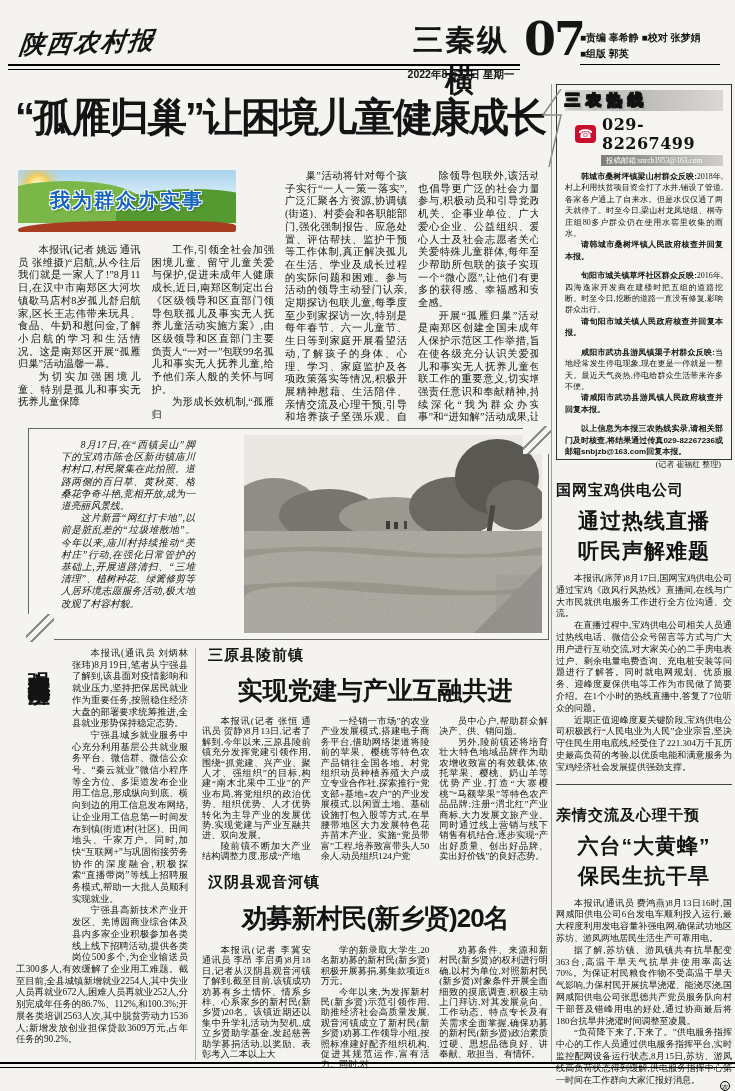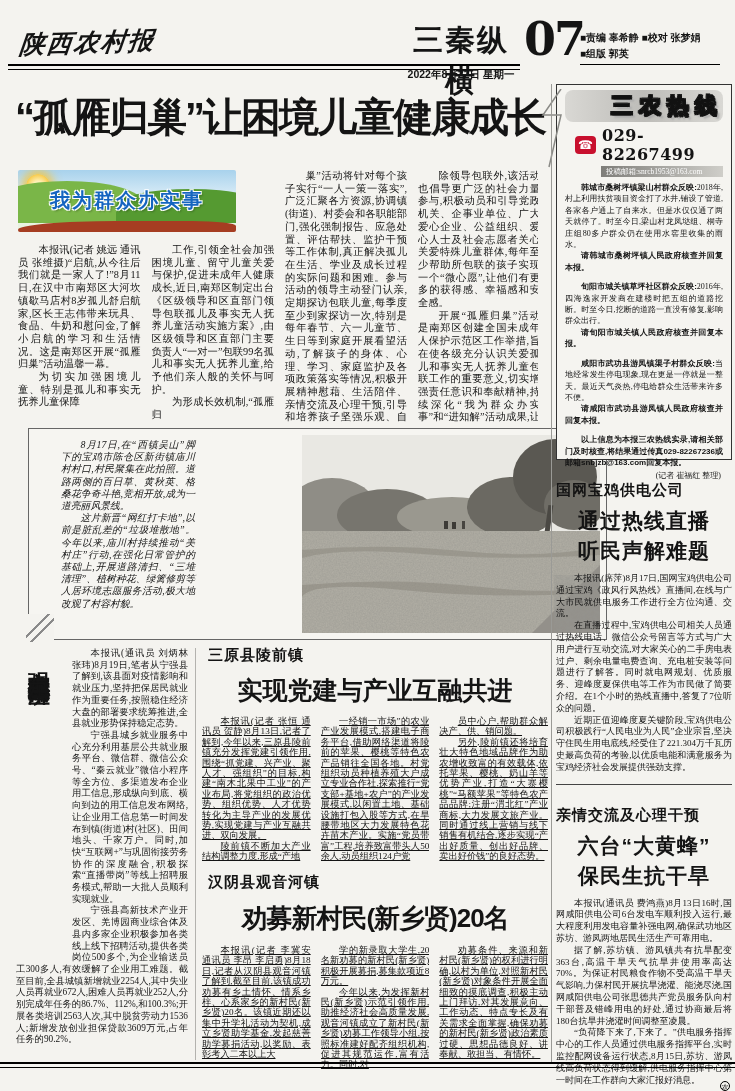--- a/index.html
+++ b/index.html
@@ -28,57 +28,57 @@
   
   .banner { position:relative; width:218px; height:62px; margin-bottom:12px; overflow:hidden; border-radius:2px; background:linear-gradient(180deg,#a8d2ec 0%,#ddeef8 45%,#f5faf2 62%,#e8f3e2 70%); }
   .banner .sun { position:absolute; left:8px; top:4px; width:24px; height:24px; border-radius:50%; background:radial-gradient(circle,#fff3bd 25%,#f6c53d 75%); box-shadow:0 0 10px 4px rgba(246,197,61,.85); }
   .banner .hill1 { position:absolute; bottom:9px; left:-26px; width:150px; height:42px; border-radius:50% 50% 0 0; background:#7ab648; }
   .banner .hill2 { position:absolute; bottom:9px; right:-30px; width:150px; height:34px; border-radius:50% 50% 0 0; background:#559a31; }
   .banner .soil { position:absolute; bottom:0; left:0; width:100%; height:11px; background:#a63d22; border-radius:45% 20% 0 0/80% 45% 0 0; }
   .banner .btext { position:absolute; top:17px; width:100%; text-align:center; font-family:"Liberation Sans",sans-serif; font-weight:900; font-size:20px; letter-spacing:2px; color:#1565c0;
       text-shadow:-1px -1px 0 #fff,1px -1px 0 #fff,-1px 1px 0 #fff,1px 1px 0 #fff,2px 2px 2px rgba(0,0,0,.25); }
 
   
-  .photo-box { position:absolute; left:28px; top:428px; width:579px; height:212px; border:1px solid #666; background:#f6f5f1; }
+  .photo-box { position:absolute; left:28px; top:428px; width:521px; height:212px; border:1px solid #666; background:#f6f5f1; }
   .corner { position:absolute; width:28px; height:28px; background-color:#f4f3ef; }
   .corner.tr { top:-3px; right:-3px; background-image:linear-gradient(135deg,transparent 38%,#8a8a8a 38%,#8a8a8a 44%,transparent 44%,transparent 56%,#8a8a8a 56%,#8a8a8a 62%,transparent 62%); }
   .corner.bl { bottom:-3px; left:-3px; background-image:linear-gradient(135deg,transparent 38%,#8a8a8a 38%,#8a8a8a 44%,transparent 44%,transparent 56%,#8a8a8a 56%,#8a8a8a 62%,transparent 62%); }
   .caption { position:absolute; left:32px; top:10px; width:134px; font-style:italic; font-size:9.8px; line-height:12.2px; text-align:justify; }
   .caption p { text-indent:2em; }
   .photo { position:absolute; right:6px; top:6px; width:298px; height:198px; display:block; }
 
   
   #ningqiang { position:absolute; left:16px; top:648px; width:172px; height:412px; overflow:hidden; }
   #ningqiang p { font-size:9.3px; line-height:11.7px; text-align:justify; text-indent:2em; }
   .nq-head { float:left; width:46px; height:300px; margin:6px 10px 4px 0; writing-mode:vertical-rl; text-orientation:upright; font-family:"Liberation Sans","DejaVu Sans",sans-serif; font-weight:900; font-size:22px; letter-spacing:1px; line-height:46px; }
 
   
   #middle { position:absolute; left:202px; top:646px; width:346px; }
   .kicker { font-weight:900; font-size:15px; letter-spacing:1px; margin:0 0 9px 6px; }
   .mid-headline { text-align:center; font-family:"Liberation Sans","DejaVu Sans",sans-serif; font-weight:900; margin-bottom:9px; letter-spacing:0; }
   .mid-headline.h1a { font-size:25px; }
   .mid-headline.h2a { font-size:26px; letter-spacing:-1px; }
   .mid-cols { display:flex; gap:10px; overflow:hidden; }
-  .mid-col { flex:1; overflow:hidden;text-decoration:underline; }
+  .mid-col { flex:1; overflow:hidden; }
   .mid-col p { font-size:9.2px; line-height:10.4px; text-align:justify; text-indent:2em; }
   .mc-a { height:148px; margin-bottom:9px; }
   .mc-b { height:127px; }
 
   
   .vrule-main { position:absolute; left:551px; top:84px; height:978px; border-left:1px solid #9a9a96; }
   .vrule-left { position:absolute; left:195px; top:648px; height:412px; border-left:1px solid #b3b2ae; }
   .bottom-rule-a { position:absolute; left:0; top:1062px; width:735px; border-top:2.5px solid #000; }
   .bottom-rule-b { position:absolute; left:0; top:1067px; width:735px; border-top:1px solid #000; }
 
   
   #right-col { position:absolute; left:556px; top:84px; width:176px; }
   .hotline-box { position:relative; border:1px solid #333; height:376px; background:#f5f4f0; padding:5px 8px 0 8px; }
   .hl-deco { position:absolute; left:-16px; top:4px; }
-  .hl-title { text-align:right; font-family:"Liberation Sans","DejaVu Sans",sans-serif; font-weight:900; font-size:22px; letter-spacing:6px; color:#fff; -webkit-text-stroke:1.2px #111;
-      text-shadow:1px 1px 0 #111,-1px -1px 0 #111,1px -1px 0 #111,-1px 1px 0 #111,3px 3px 2px #aaa; background:linear-gradient(90deg,#d9d8d4,#bdbcb8,#d9d8d4); padding:1px 0;border-radius:8px; }
+  .hl-title { text-align:left; font-family:"Liberation Sans","DejaVu Sans",sans-serif; font-weight:900; font-size:15px; letter-spacing:6px; color:#fff; -webkit-text-stroke:1.2px #111;
+      text-shadow:1px 1px 0 #111,-1px -1px 0 #111,1px -1px 0 #111,-1px 1px 0 #111,3px 3px 2px #aaa; background:linear-gradient(90deg,#d9d8d4,#bdbcb8,#d9d8d4); padding:1px 0; }
   .hl-phone-row { display:flex; align-items:center; gap:6px; margin:4px 2px 0 10px; }
   .phone-icon { width:21px; height:18px; flex:none; background:#c8102e; border-radius:4px; color:#fff; font-size:12px; line-height:18px; text-align:center; }
   .hl-phone { font-family:"DejaVu Serif",serif; font-weight:bold; font-size:16px; letter-spacing:.5px; }
   .hl-email { margin:2px 0 5px 36px; background:linear-gradient(90deg,#7e7d79,#cfcec9); color:#fff; font-size:7.5px; line-height:11px; padding:0 5px; width:122px; }
   .hl-items { font-size:8px; line-height:11.4px; text-align:justify; }
   .hl-group { margin-bottom:8px; }
   .hl-complaint { text-indent:2em; }
   .hl-complaint b, .hl-reply, .hl-footer { font-family:"Liberation Sans","DejaVu Sans",sans-serif; font-weight:bold; }
   .hl-reply { text-indent:2em; }
   .hl-footer { text-indent:2em; font-size:8px; line-height:11.4px; text-align:justify; }

